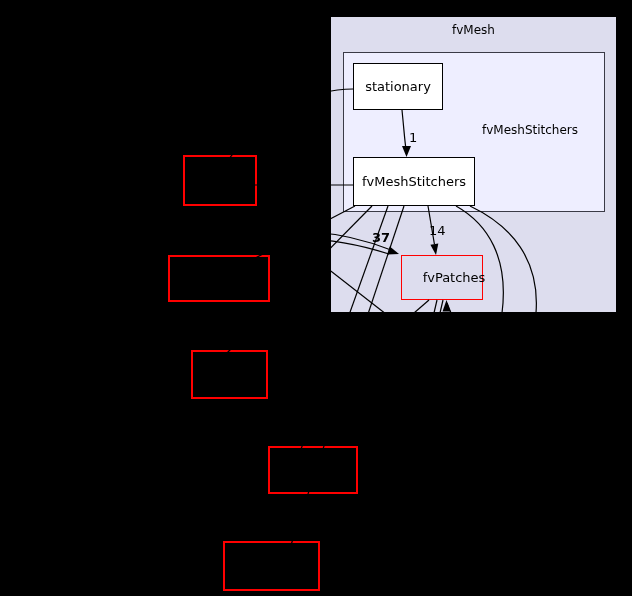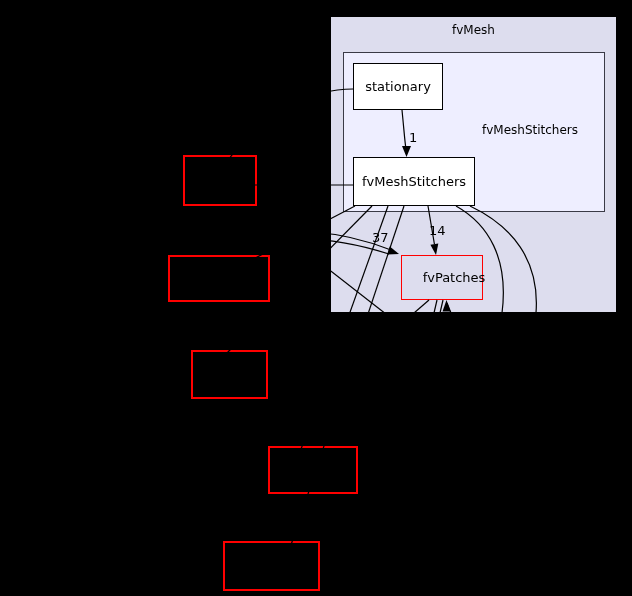--- a/index.html
+++ b/index.html
@@ -40,21 +40,21 @@
   .node-trunc{background:transparent;border:2px solid #ff0000;}
   #trunc-1{left:183px;top:155px;width:74px;height:51px;}
   #trunc-2{left:168px;top:255px;width:102px;height:47px;}
   #trunc-3{left:191px;top:350px;width:77px;height:49px;}
   #trunc-4{left:268px;top:446px;width:90px;height:48px;}
   #trunc-5{left:223px;top:541px;width:97px;height:50px;}
   
   .edge-label{font-size:13px;line-height:15px;white-space:nowrap;}
   #elabel-1{left:409px;top:130px;}
   #elabel-14{left:429px;top:223px;}
-  #elabel-37{left:372px;top:230px;}
+  #elabel-37{left:372px;top:230px;font-weight:bold;}
   
   #edges{left:0;top:0;width:632px;height:596px;pointer-events:none;}
 </style>
 </head>
 <body>
 
 <div class="abs" id="cluster-outer"></div>
 
 <div class="abs" id="cluster-inner"></div>
 

